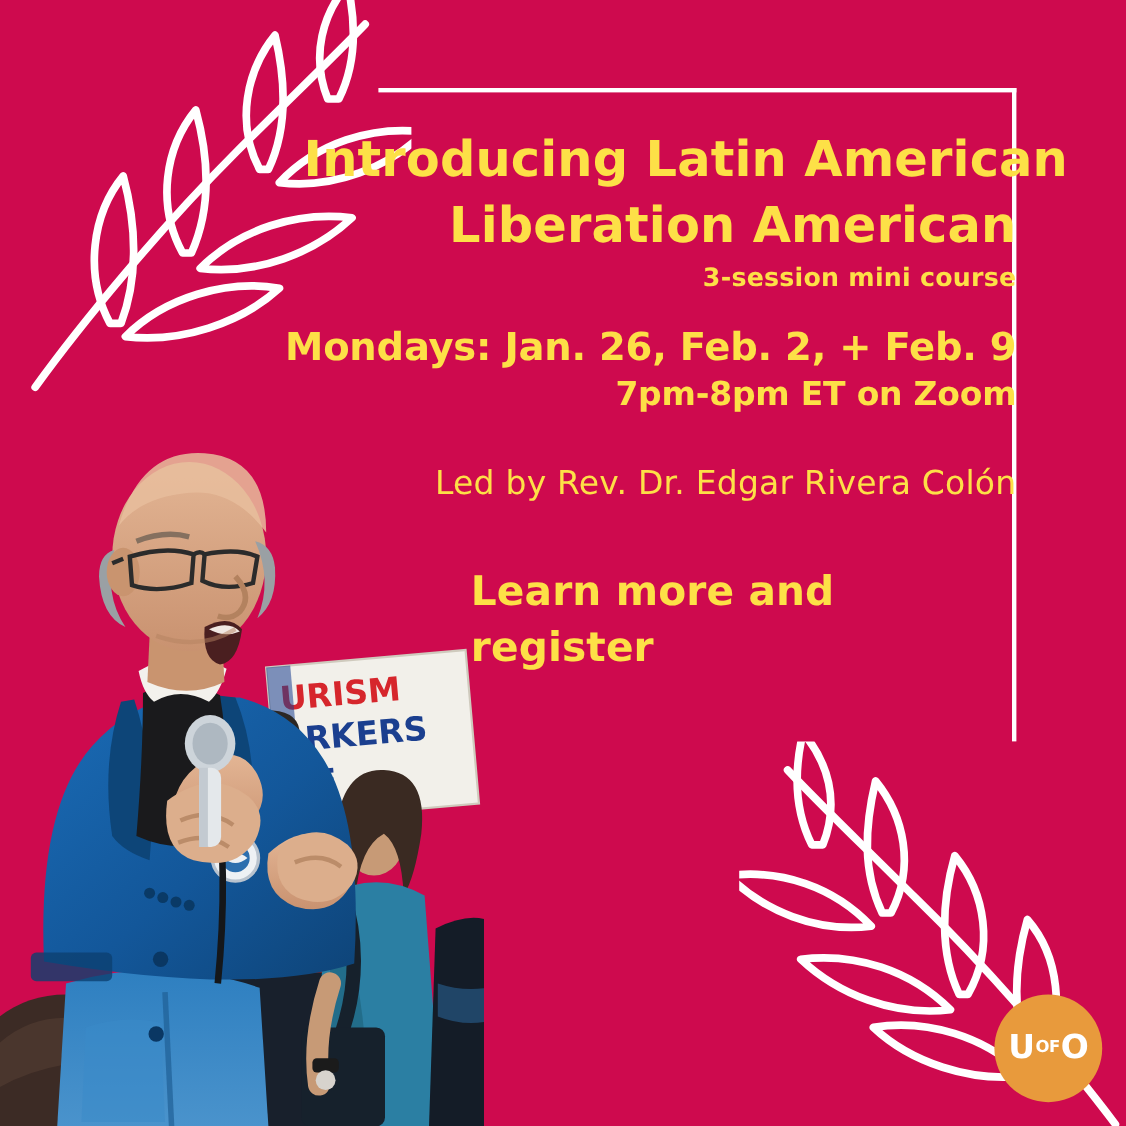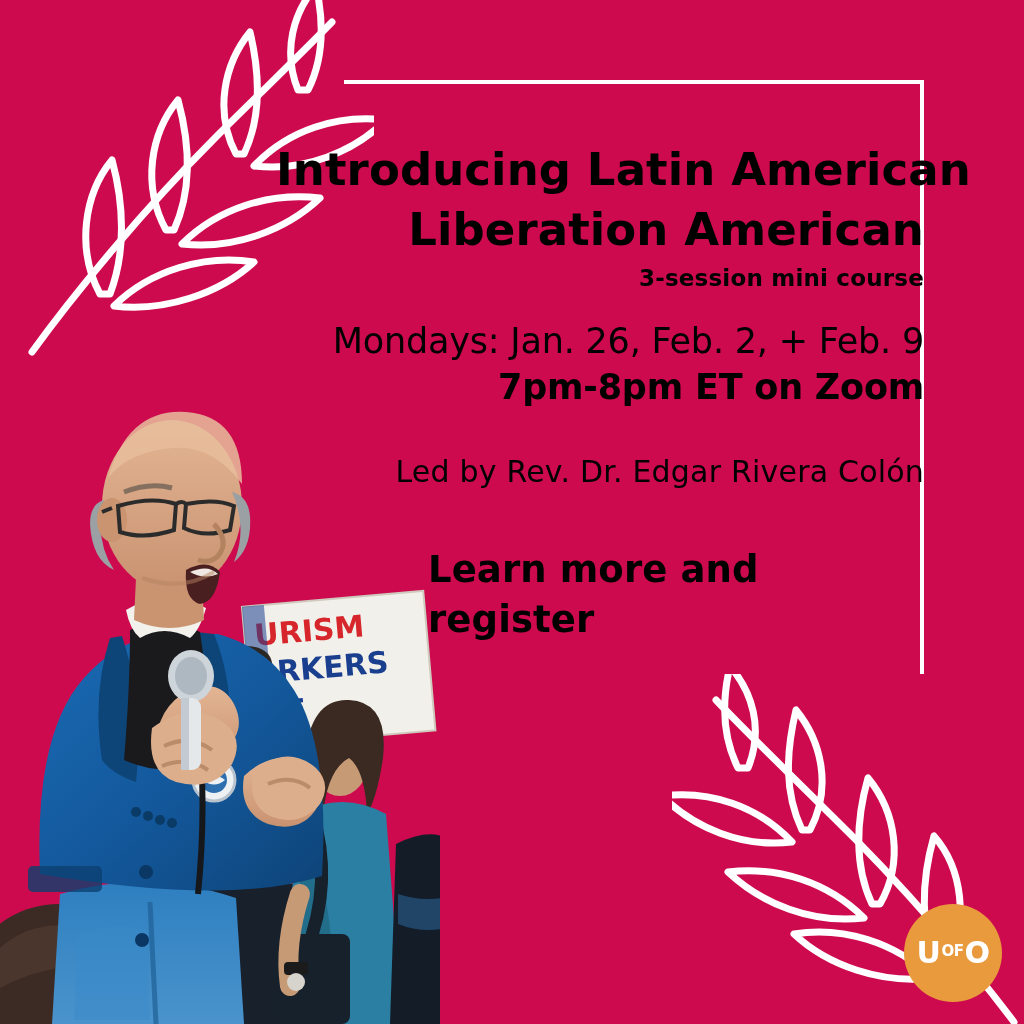--- a/index.html
+++ b/index.html
@@ -56,24 +56,24 @@
     width: 440px;
     height: 650px;
     overflow: hidden;
   }
   #photo svg { display: block; }
 
   
   #text-block {
     position: absolute;
     left: 240px;
-    top: 140px;
+    top: 115px;
     width: 684px;
     text-align: right;
-    color: #000000;
+    color: #fde047;
   }
 
   .title-line {
     font-size: 45px;
     font-weight: bold;
     letter-spacing: 0.1px;
     line-height: 1.33;
     white-space: nowrap;
   }
   #title-line-1 { text-align: left; padding-left: 36px; }
@@ -83,27 +83,27 @@
     font-size: 23px;
     font-weight: 700;
     line-height: 1.3;
     margin-top: 4px;
     letter-spacing: 0.2px;
   }
 
   #dates {
     margin-top: 24px;
     font-size: 35px;
-    font-weight: normal;
+    font-weight: bold;
     line-height: 1.32;
     letter-spacing: -0.2px;
     white-space: nowrap;
   }
   #time {
-    font-size: 35px;
+    font-size: 30px;
     font-weight: bold;
     line-height: 1.32;
     letter-spacing: -0.2px;
     white-space: nowrap;
   }
 
   #presenter {
     margin-top: 44px;
     font-size: 30px;
     font-weight: 400;

